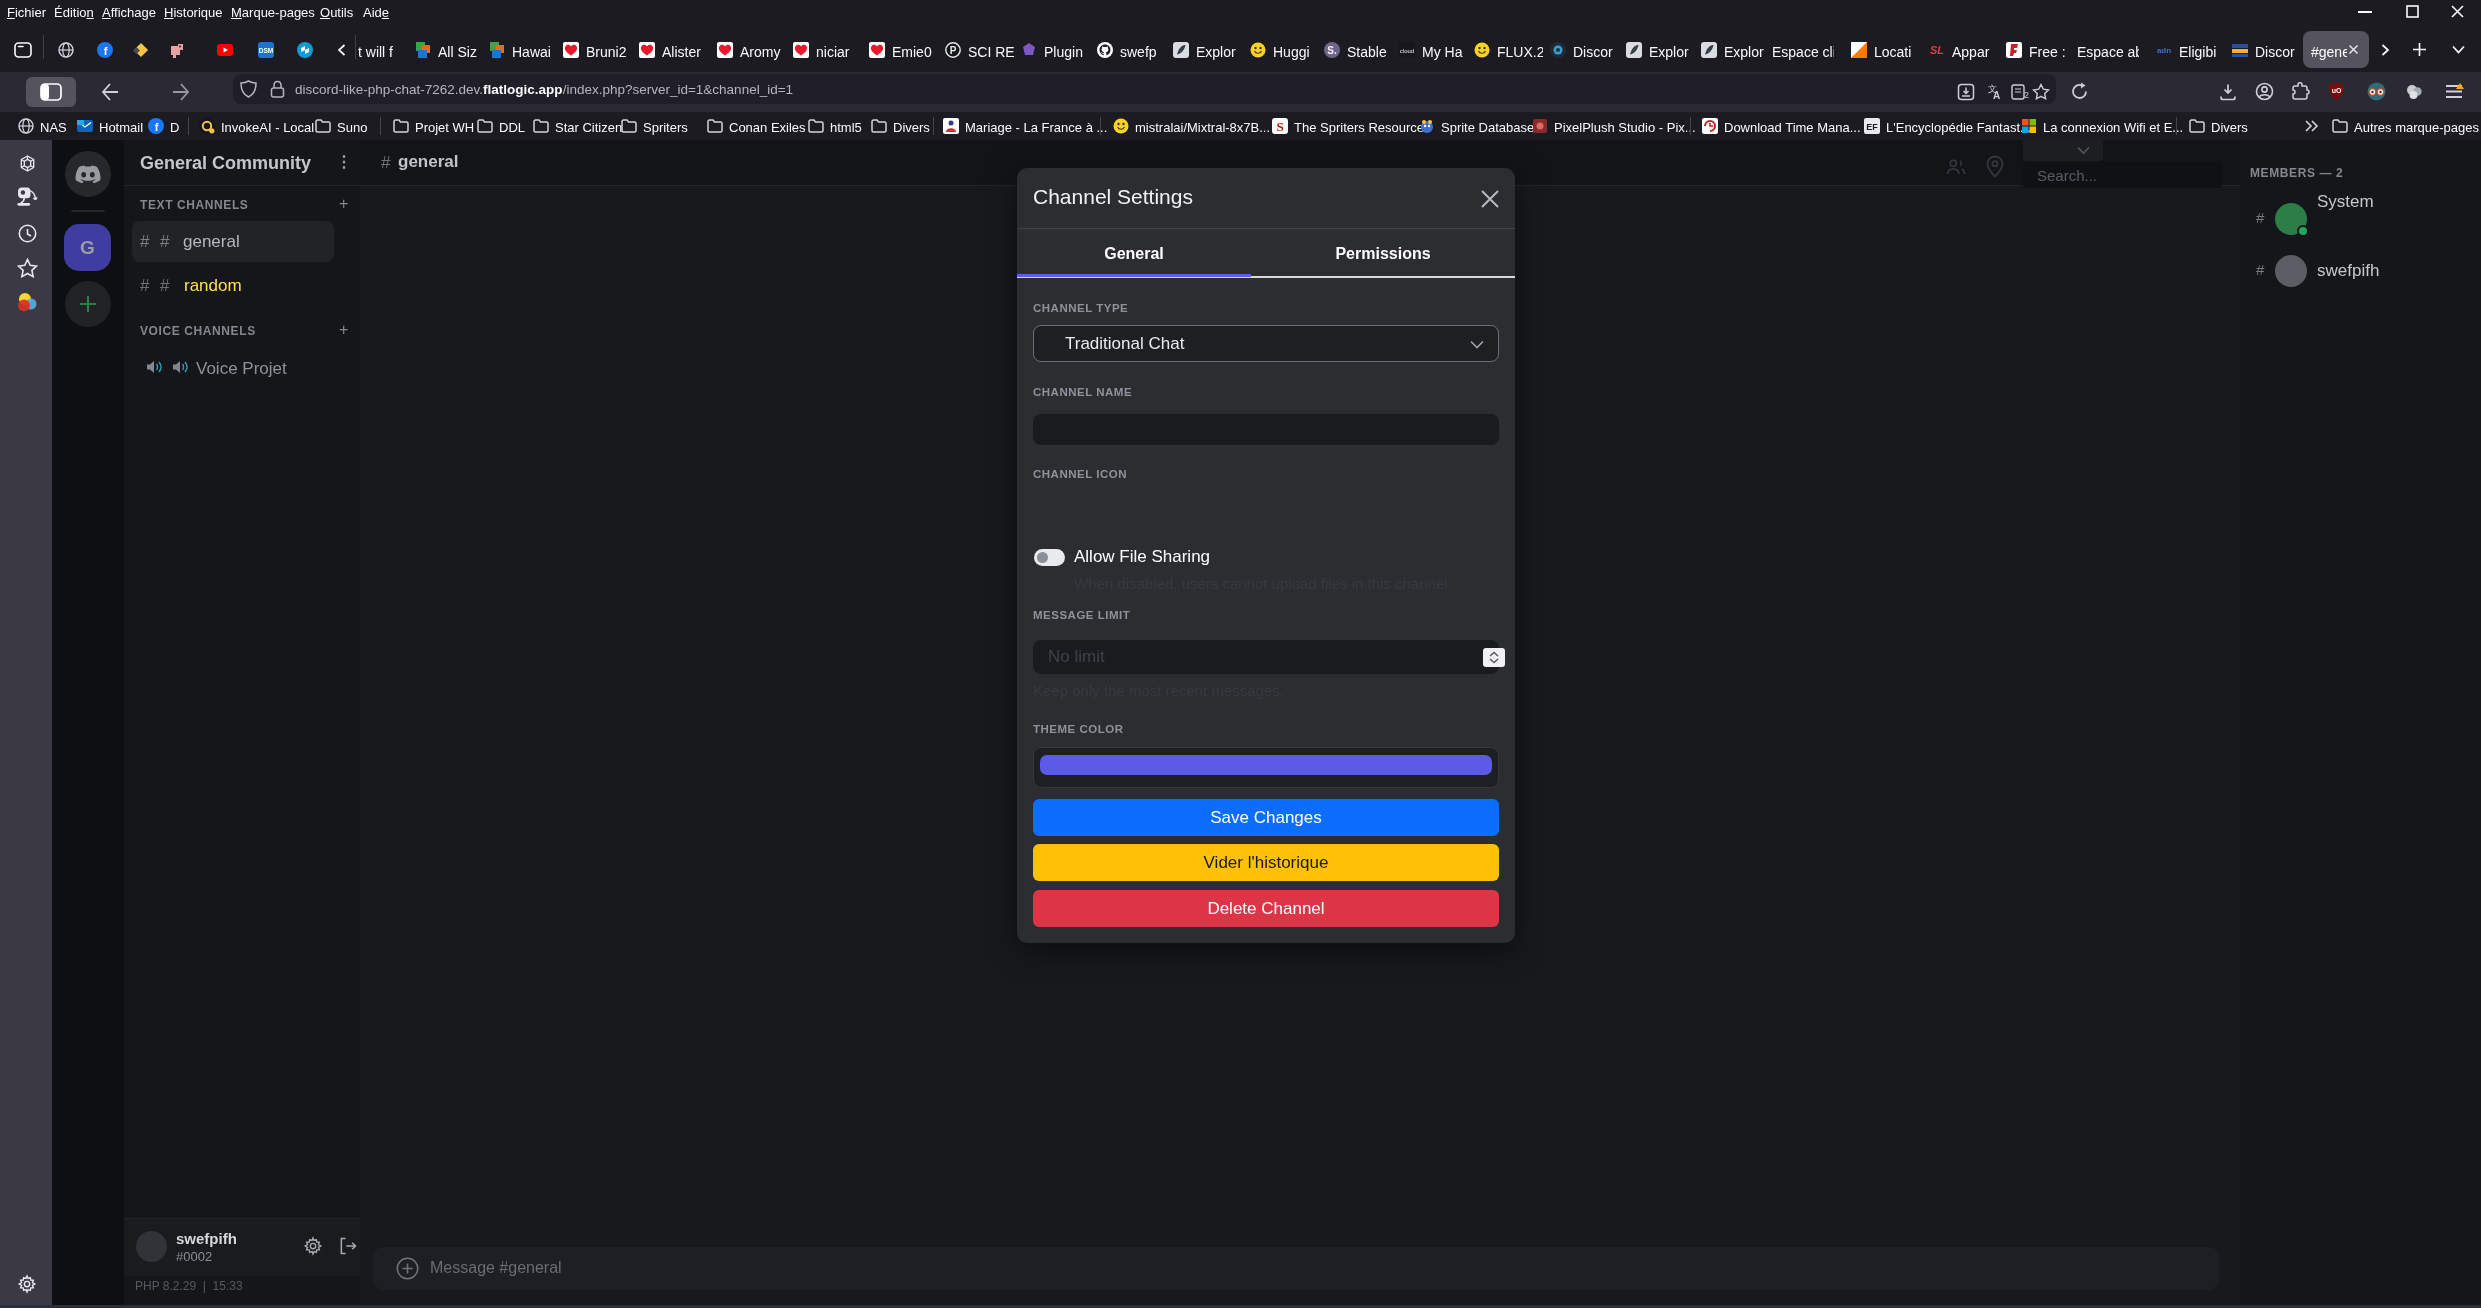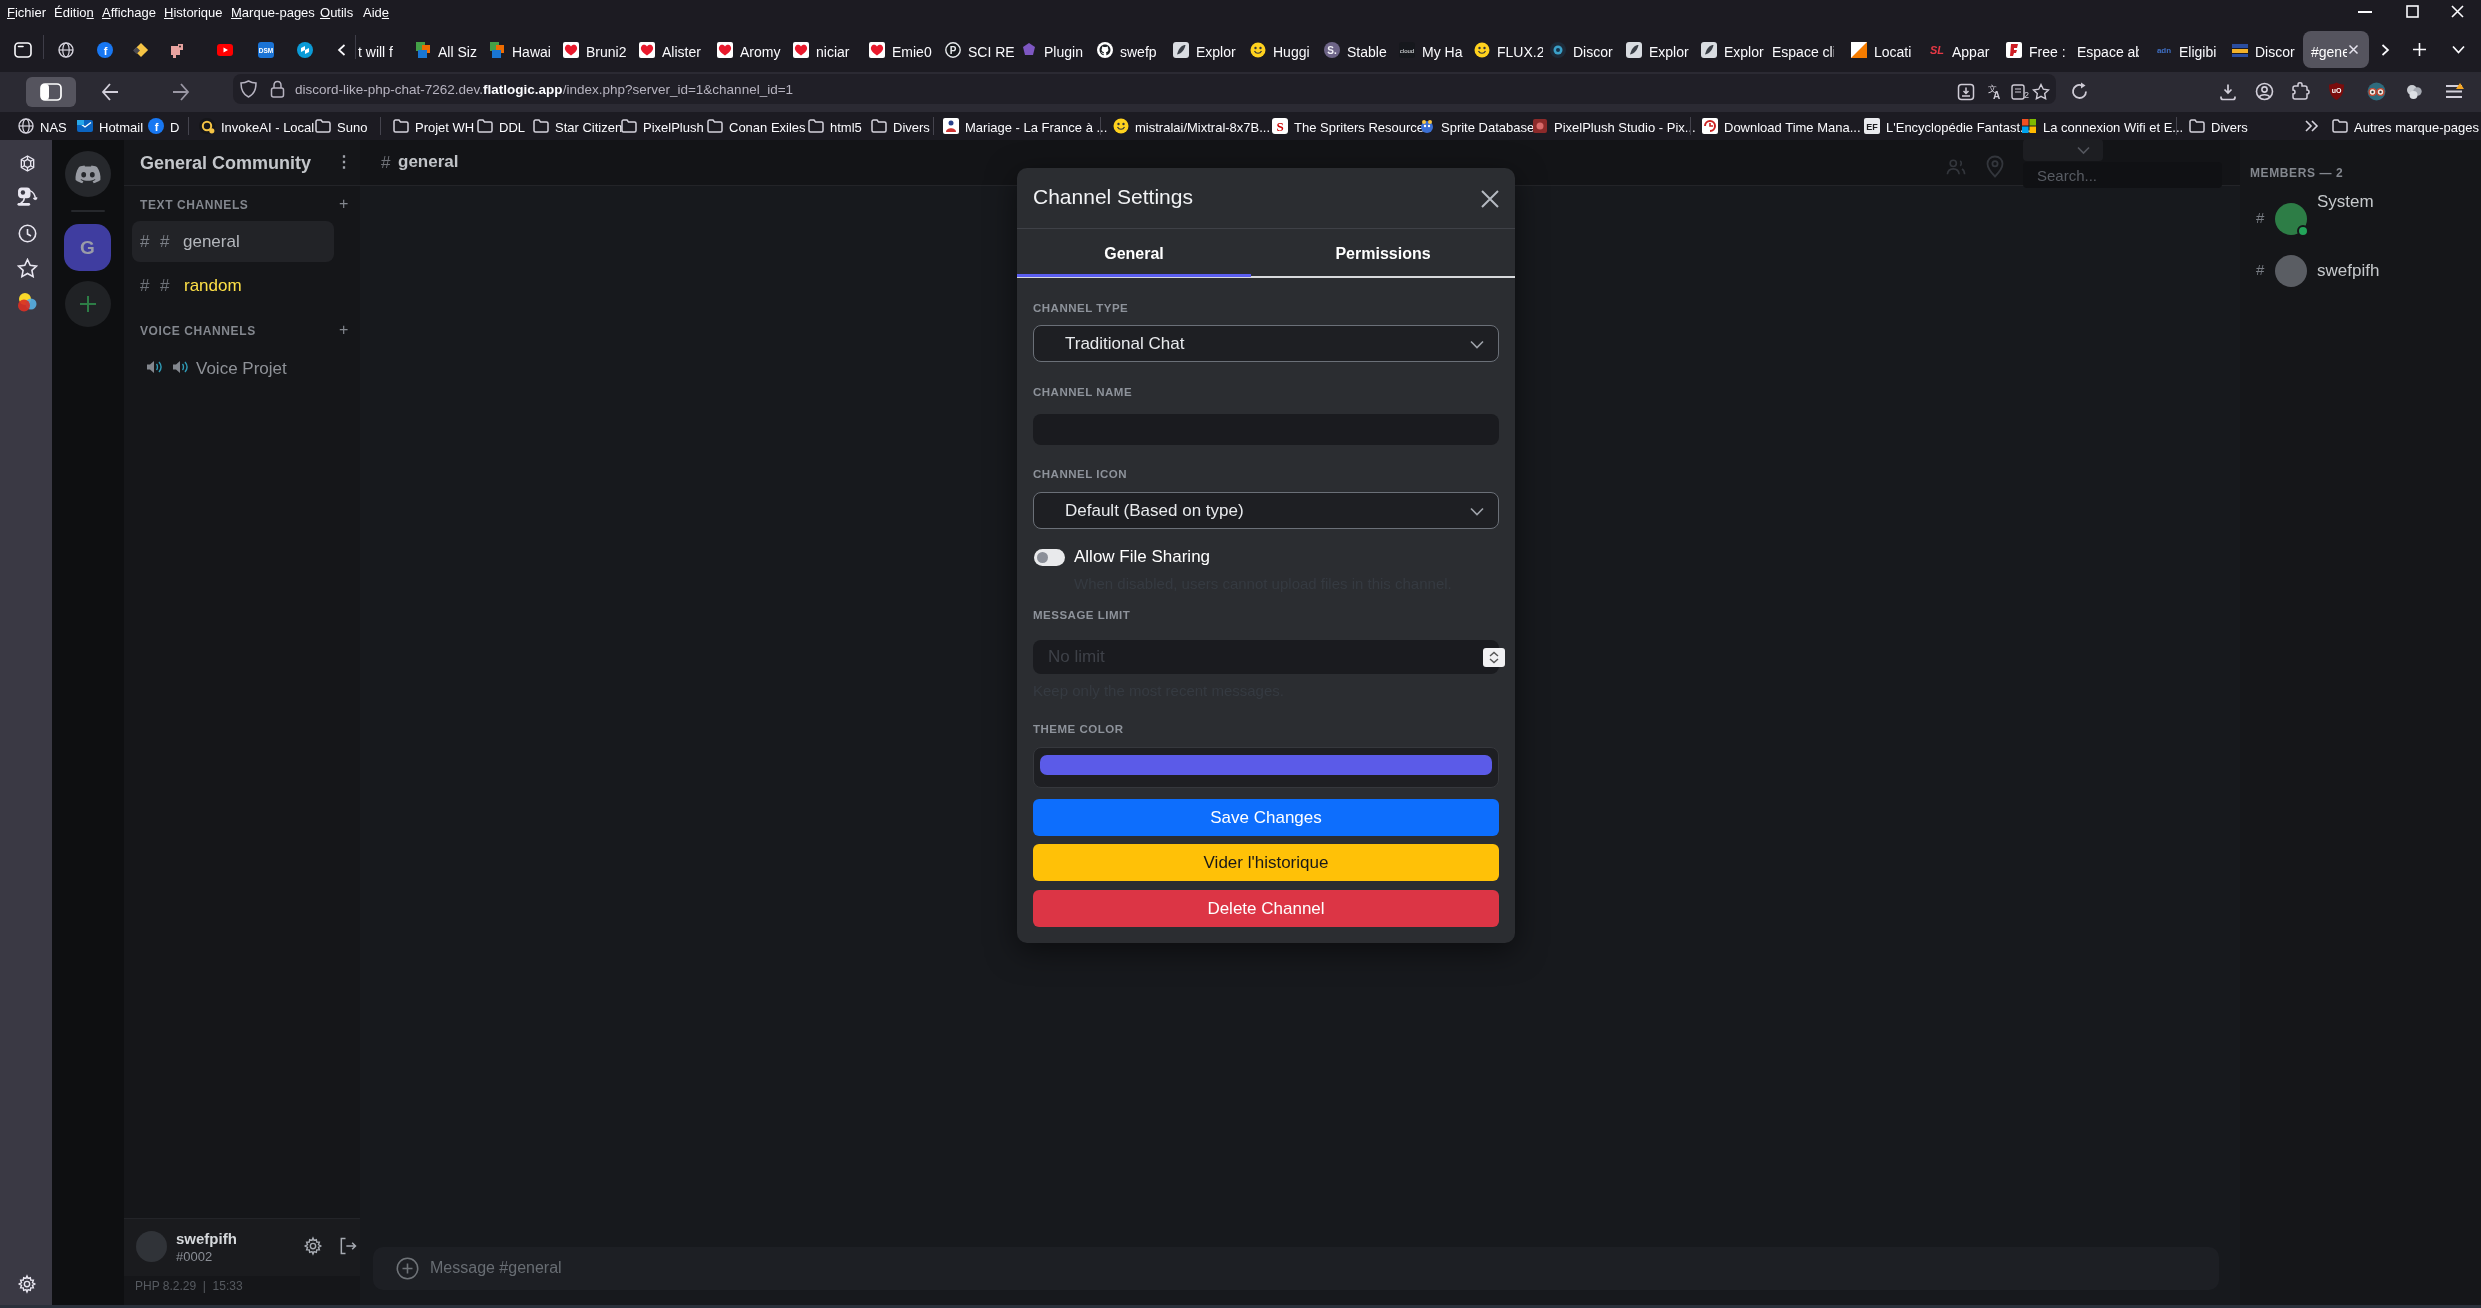--- a/index.html
+++ b/index.html
@@ -348,21 +348,21 @@
     <path d="M1 3.5 C1 2.7 1.7 2 2.5 2 L6 2 L7.5 4 L13.5 4 C14.3 4 15 4.7 15 5.5 L15 12.5 C15 13.3 14.3 14 13.5 14 L2.5 14 C1.7 14 1 13.3 1 12.5 Z" fill="none" stroke="#d5d3dd" stroke-width="1.5"></path>
   </svg>
 <div class="bmt" style="left:499px">DDL</div>
 <svg class="bmi" style="left:533px" width="16" height="16">
     <path d="M1 3.5 C1 2.7 1.7 2 2.5 2 L6 2 L7.5 4 L13.5 4 C14.3 4 15 4.7 15 5.5 L15 12.5 C15 13.3 14.3 14 13.5 14 L2.5 14 C1.7 14 1 13.3 1 12.5 Z" fill="none" stroke="#d5d3dd" stroke-width="1.5"></path>
   </svg>
 <div class="bmt" style="left:555px">Star Citizen</div>
 <svg class="bmi" style="left:621px" width="16" height="16">
     <path d="M1 3.5 C1 2.7 1.7 2 2.5 2 L6 2 L7.5 4 L13.5 4 C14.3 4 15 4.7 15 5.5 L15 12.5 C15 13.3 14.3 14 13.5 14 L2.5 14 C1.7 14 1 13.3 1 12.5 Z" fill="none" stroke="#d5d3dd" stroke-width="1.5"></path>
   </svg>
-<div class="bmt" style="left:643px">PixelPlush</div>
+<div class="bmt" style="left:643px">Spriters</div>
 <svg class="bmi" style="left:707px" width="16" height="16">
     <path d="M1 3.5 C1 2.7 1.7 2 2.5 2 L6 2 L7.5 4 L13.5 4 C14.3 4 15 4.7 15 5.5 L15 12.5 C15 13.3 14.3 14 13.5 14 L2.5 14 C1.7 14 1 13.3 1 12.5 Z" fill="none" stroke="#d5d3dd" stroke-width="1.5"></path>
   </svg>
 <div class="bmt" style="left:729px">Conan Exiles</div>
 <svg class="bmi" style="left:808px" width="16" height="16">
     <path d="M1 3.5 C1 2.7 1.7 2 2.5 2 L6 2 L7.5 4 L13.5 4 C14.3 4 15 4.7 15 5.5 L15 12.5 C15 13.3 14.3 14 13.5 14 L2.5 14 C1.7 14 1 13.3 1 12.5 Z" fill="none" stroke="#d5d3dd" stroke-width="1.5"></path>
   </svg>
 <div class="bmt" style="left:830px">html5</div>
 <svg class="bmi" style="left:871px" width="16" height="16">
     <path d="M1 3.5 C1 2.7 1.7 2 2.5 2 L6 2 L7.5 4 L13.5 4 C14.3 4 15 4.7 15 5.5 L15 12.5 C15 13.3 14.3 14 13.5 14 L2.5 14 C1.7 14 1 13.3 1 12.5 Z" fill="none" stroke="#d5d3dd" stroke-width="1.5"></path>
@@ -588,25 +588,20 @@
 
     <div class="mlabel" style="top:134px;">CHANNEL TYPE</div>
     <div class="mselect" style="top:157px;">Traditional Chat
       <svg style="position:absolute;right:14px;top:14px" width="14" height="9">
           <path d="M1 1.5 L7 7.5 L13 1.5" stroke="#9fa3aa" stroke-width="1.6" fill="none"></path>
         </svg>
     </div>
     <div class="mlabel" style="top:218px;">CHANNEL NAME</div>
     <div class="minput" style="top:246px; height:31px;"></div>
     <div class="mlabel" style="top:300px;">CHANNEL ICON</div>
-    <div class="mselect" style="top:324px;">Default (Based on type)
-      <svg style="position:absolute;right:14px;top:14px" width="14" height="9">
-          <path d="M1 1.5 L7 7.5 L13 1.5" stroke="#9fa3aa" stroke-width="1.6" fill="none"></path>
-        </svg>
-    </div>
 
     <div style="position:absolute;left:17px;top:381px;width:31px;height:17px;background:#e9eaec;border-radius:9px;"></div>
     <div style="position:absolute;left:20px;top:384px;width:11px;height:11px;background:#8b8f98;border-radius:50%;"></div>
     <div style="position:absolute;left:57px;top:379px;font-size:17px;color:#fff;">Allow File Sharing</div>
     <div style="position:absolute;left:57px;top:407px;font-size:15px;color:#353a41;">When disabled, users cannot upload files in this channel.</div>
 
     <div class="mlabel" style="top:441px;">MESSAGE LIMIT</div>
     <div class="minput" style="top:472px; height:34px;">
       <span style="position:absolute;left:15px;top:7px;font-size:17px;color:#3e4148;">No limit</span>
       <span style="position:absolute;left:450px;top:8px;width:22px;height:19px;background:#f1f1f3;border-radius:3px;"></span>

